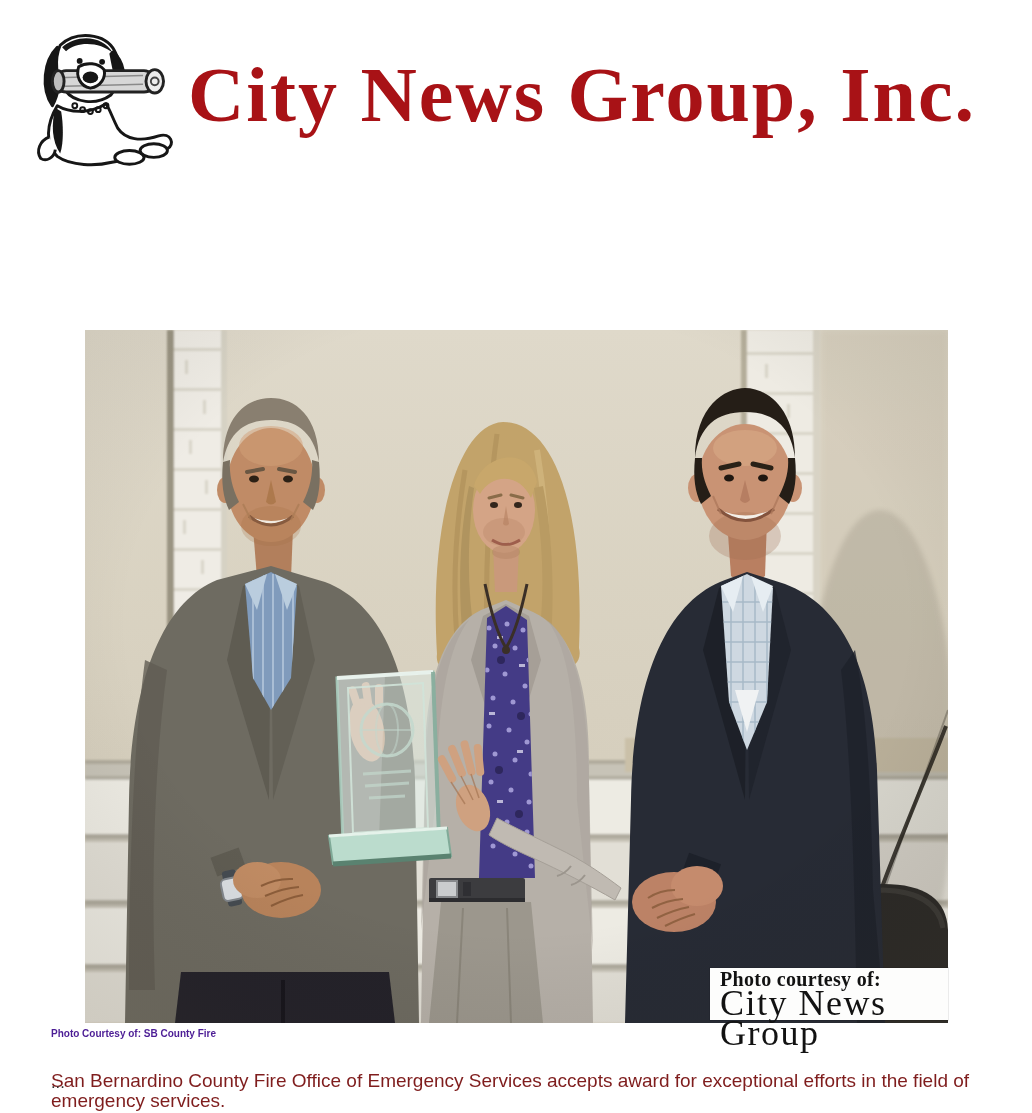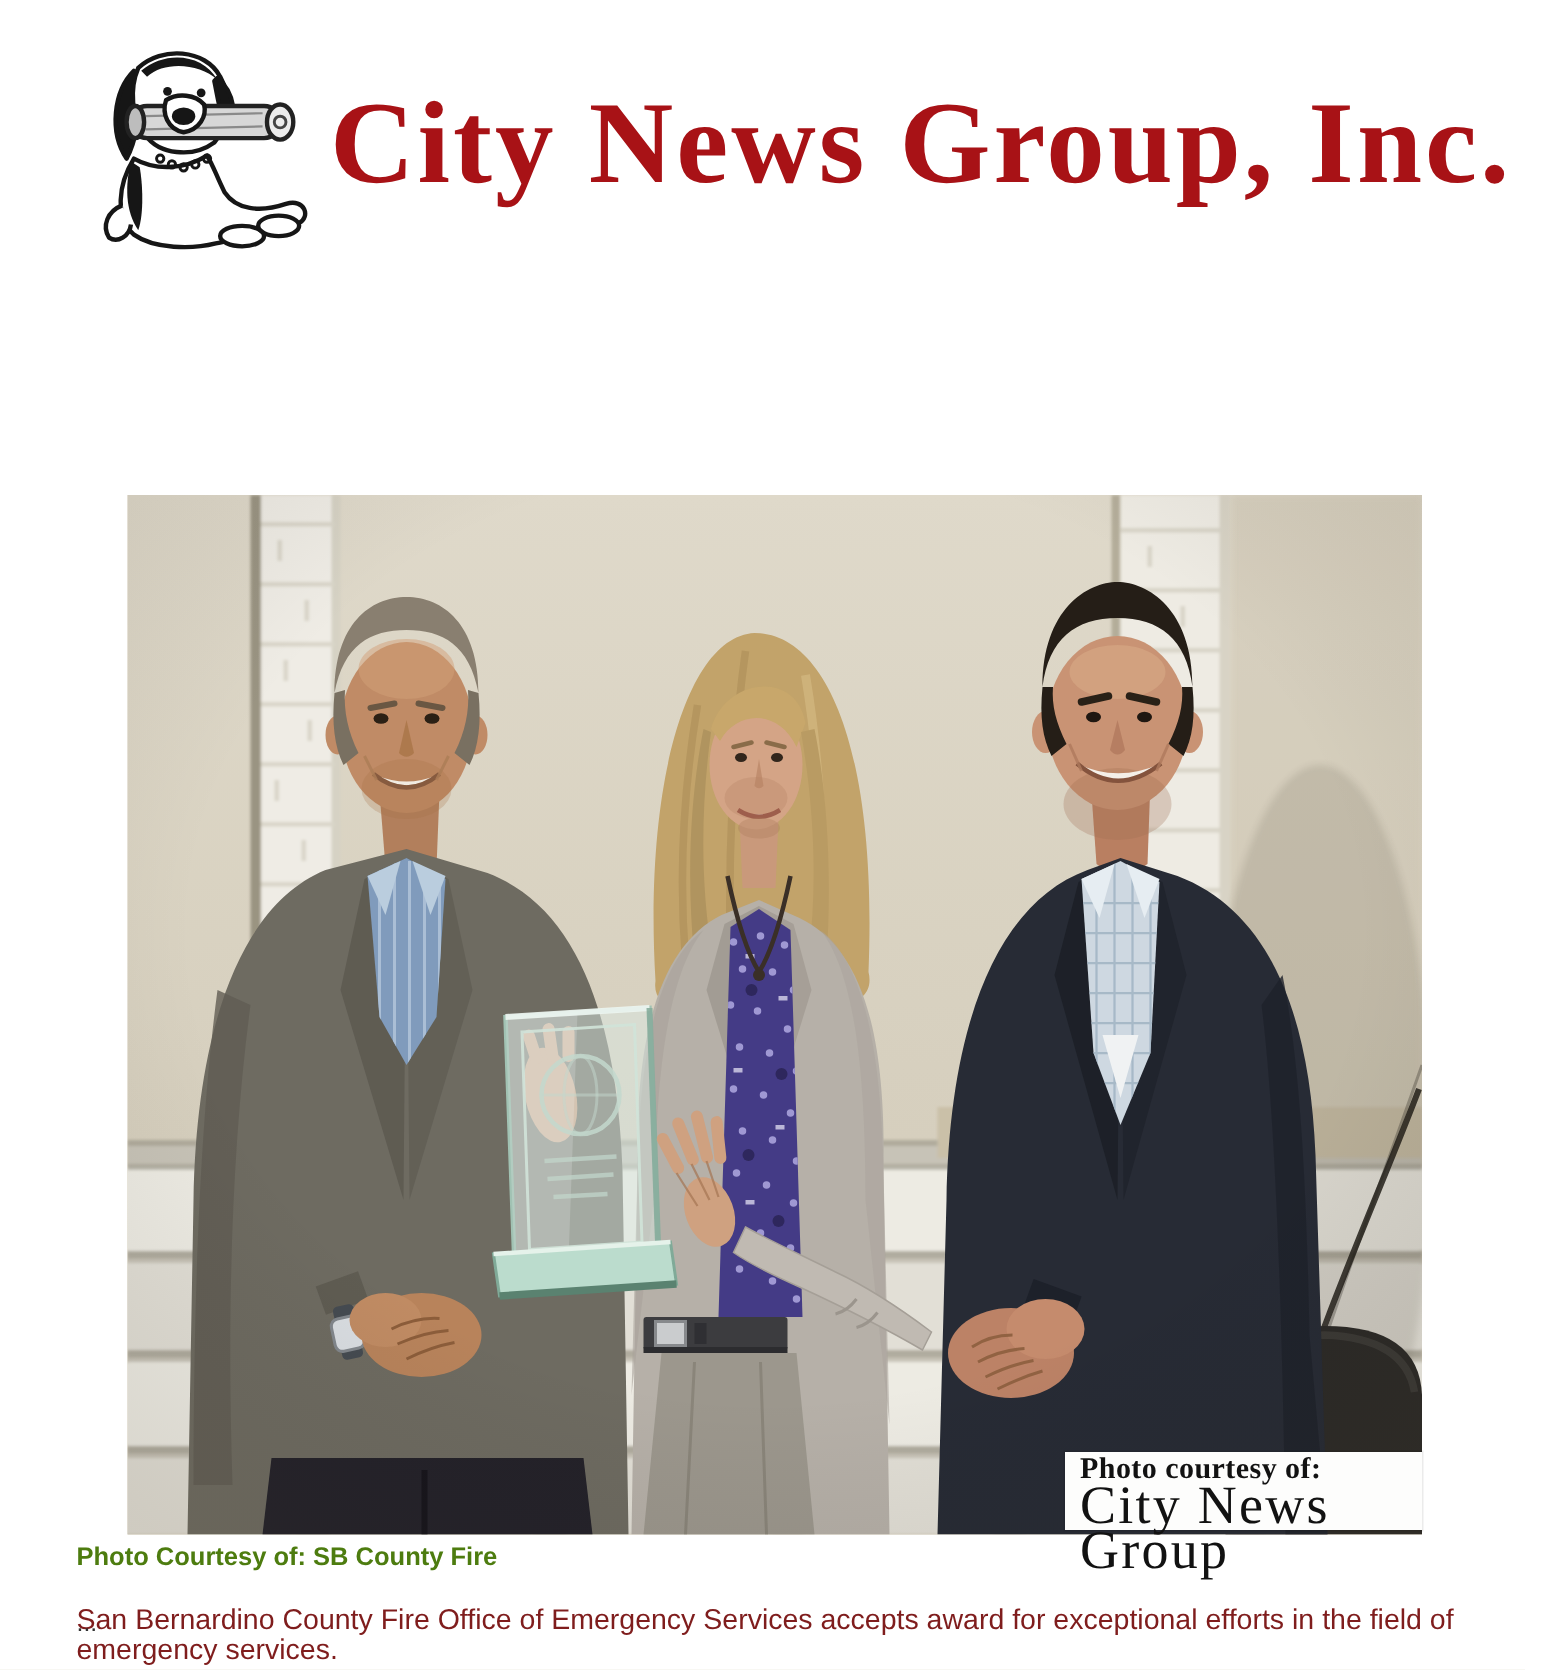--- a/index.html
+++ b/index.html
@@ -1,32 +1,32 @@
 <!DOCTYPE html>
 <html><head>
 <meta charset="utf-8">
 <style>
   html,body{margin:0;padding:0;background:#ffffff;}
   .page{position:relative;width:1032px;height:1113px;background:#ffffff;overflow:hidden;
         font-family:"Liberation Sans", sans-serif;}
-  .masthead{position:absolute;top:20px;left:60px;display:flex;align-items:center;cursor:pointer;text-align:right;}
+  .masthead{position:absolute;top:20px;left:28px;display:flex;align-items:center;cursor:pointer;text-align:right;}
   .dog{width:156px;height:150px;flex:0 0 auto;}
   .brand{font-family:"Liberation Serif", serif;font-weight:700;font-size:78px;line-height:150px;
          color:#a81216;letter-spacing:2px;white-space:nowrap;margin-left:4px;}
   .headline{position:absolute;top:208px;left:0;width:1032px;margin:0;text-align:center;
             font-weight:700;font-size:28px;line-height:40px;letter-spacing:-0.3px;color:#232832;}
   .headline span{display:block;}
   .photo{position:absolute;top:330px;left:85px;width:863px;height:693px;background:#d8d0bd;}
   .photo svg.scene{display:block;width:863px;height:693px;filter:blur(.35px) saturate(.92);}
   .watermark{position:absolute;right:0;bottom:3px;width:238px;height:52px;background:#fdfdfc;
              box-sizing:border-box;padding:3px 0 0 10px;font-family:"Liberation Serif", serif;
              color:#121212;box-shadow:0 0 0 1px rgba(0,0,0,.08);}
   .wm1{font-weight:700;font-size:20px;line-height:17px;letter-spacing:.3px;}
   .wm2{font-size:36px;line-height:30px;letter-spacing:1.5px;}
-  .caption{position:absolute;top:1028px;left:51px;font-weight:700;font-size:17px;color:#4d7c0f;}
+  .caption{position:absolute;top:1028px;left:51px;font-weight:700;font-size:10px;color:#4c1d95;}
   .body-text{position:absolute;top:1049px;left:51px;width:940px;font-size:19px;line-height:20px;color:#7f1d1d;margin-top:22px;}
   .more-dots{position:absolute;top:1073px;left:51px;font-size:16.5px;color:#333333;}
 </style>
 </head>
 <body>
 
 <div class="page">
 
   <div class="masthead">
     <svg class="dog" viewBox="0 0 160 150" aria-hidden="true">

